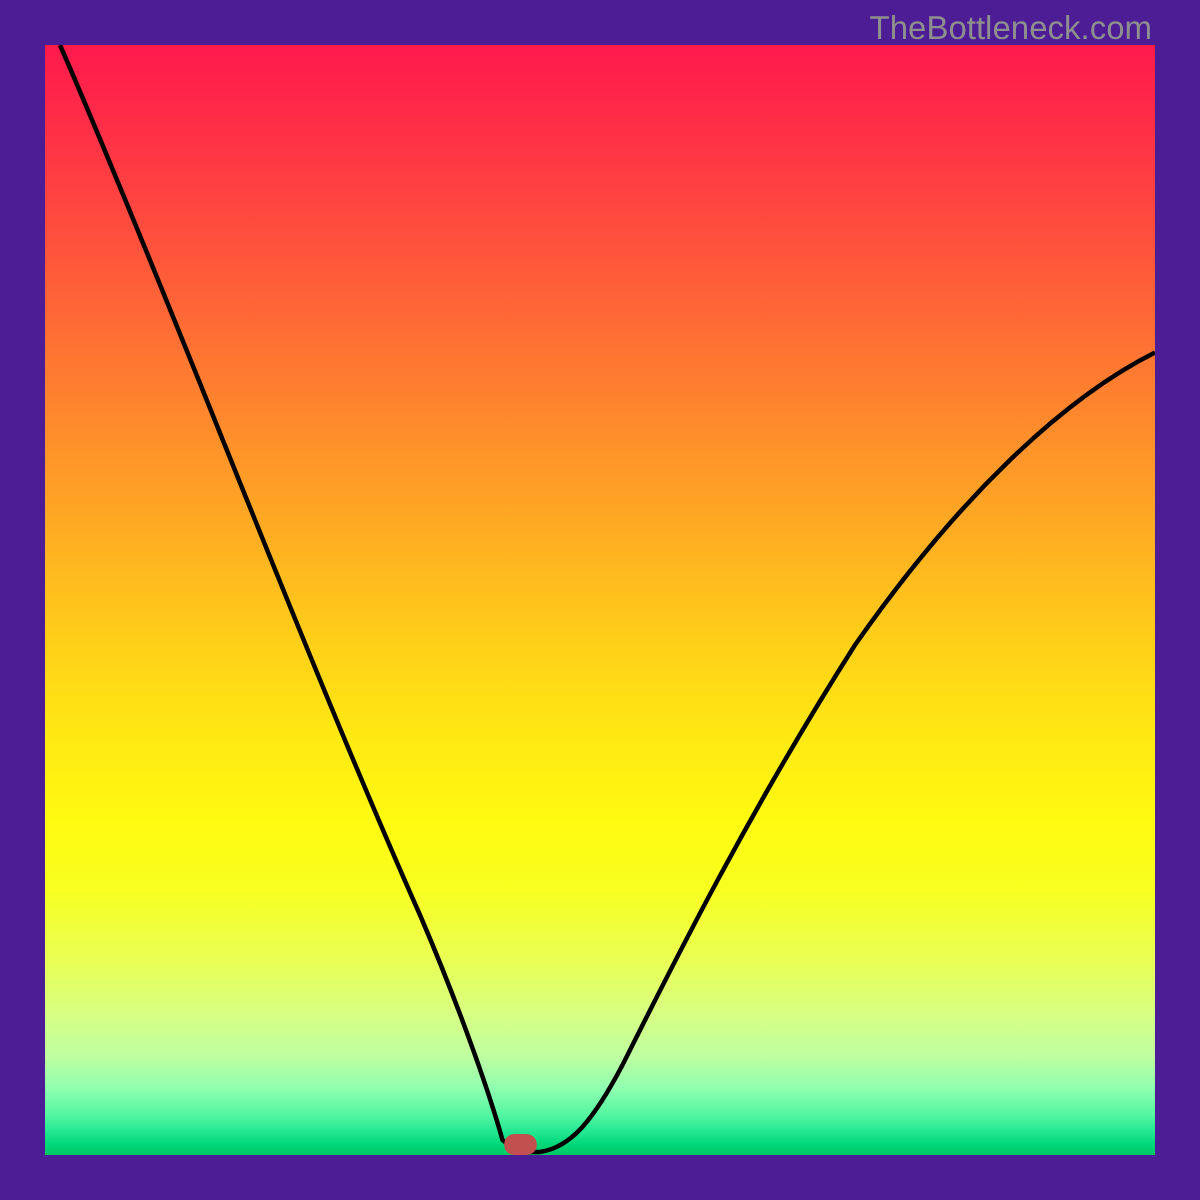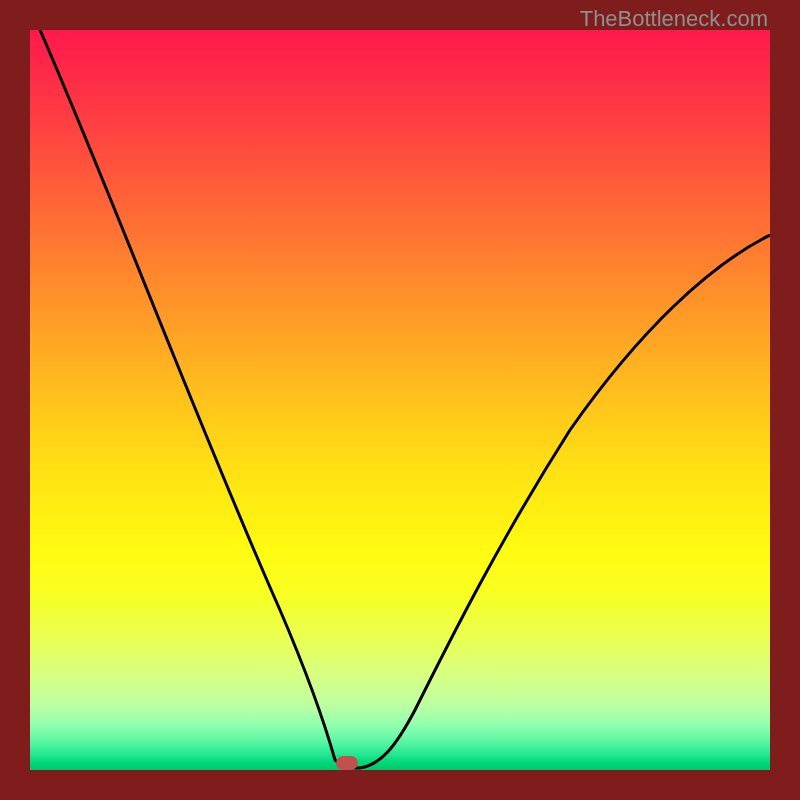--- a/index.html
+++ b/index.html
@@ -10,21 +10,21 @@
     background: #000;
     position: relative;
     font-family: Arial, sans-serif;
   }
   .frame {
     position: absolute;
     top: 0;
     left: 0;
     width: 800px;
     height: 800px;
-    background: #7f1d1d;
+    background: #4c1d95;
   }
   .chart-area {
     position: absolute;
     top: 30px;
     left: 30px;
     width: 740px;
     height: 740px;
     overflow: hidden;
   }
   .gradient-bg {

